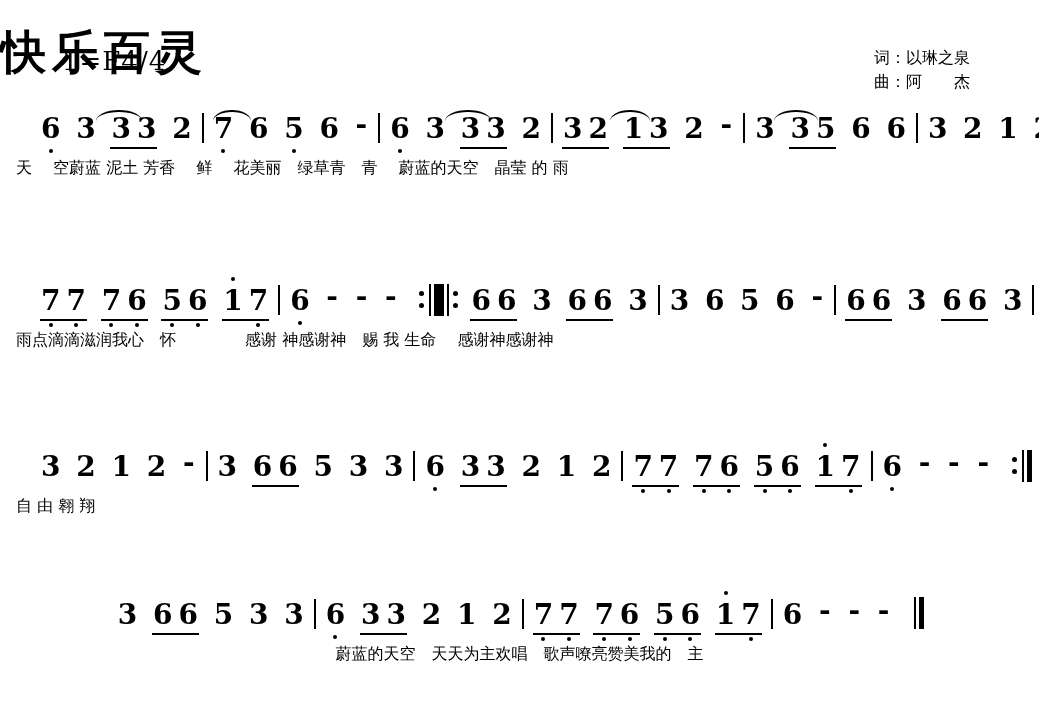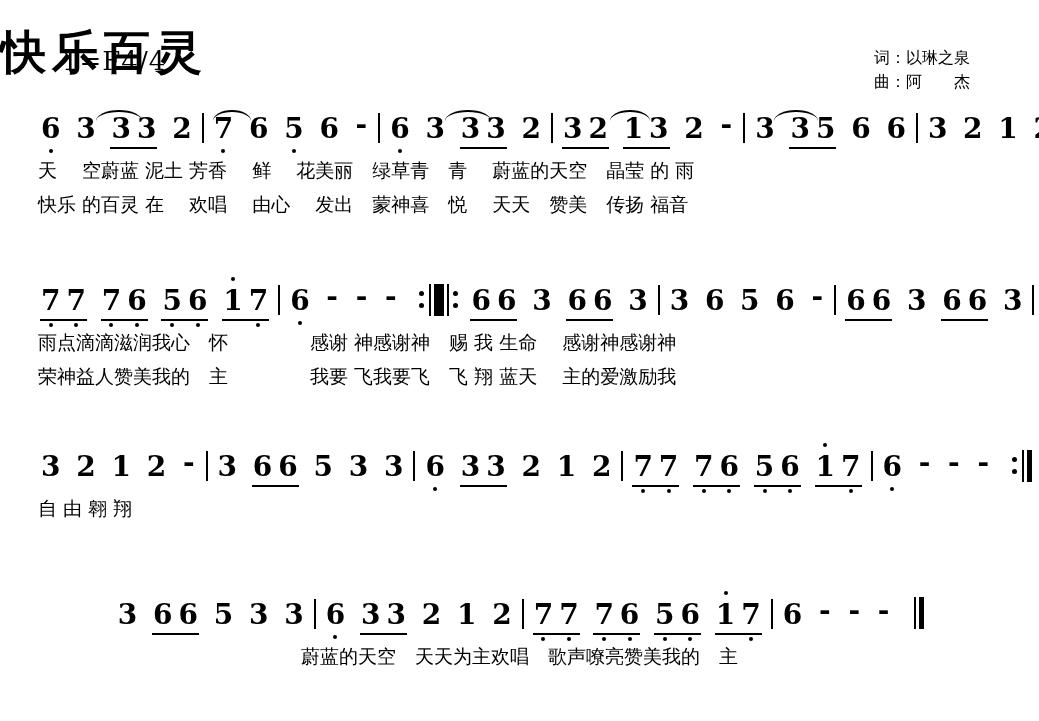--- a/index.html
+++ b/index.html
@@ -70,25 +70,25 @@
     padding: 0 38px;
     box-sizing: border-box;
     white-space: nowrap;
     font-family: "DejaVu Serif", serif;
     font-size: 28px;
     font-weight: bold;
   }
   .lyric-row {
     position: relative;
     height: 34px;
-    padding: 0 38px;
+    padding: 0 16px;
     box-sizing: border-box;
     white-space: nowrap;
     font-family: "DejaVu Sans", sans-serif;
-    font-size: 19px;
+    font-size: 16px;
   }
   .lyric-row span { white-space: pre; }
 
   
   .measure {
     display: inline-block;
     position: relative;
     vertical-align: top;
   }
   .bar {
@@ -244,23 +244,20 @@
       </span><span class="bar"></span><span class="measure">
         <span class="note">3</span>
         <span class="note">2</span>
         <span class="note">1</span>
         <span class="note">2</span>
         
       </span>
     </div>
     <div class="lyric-row">
       <span>天　 空蔚蓝 泥土 芳香　 鲜　 花美丽　绿草青　青　 蔚蓝的天空　晶莹 的 雨</span>
-    </div>
-    <div class="lyric-row">
-      <span>快乐 的百灵 在　 欢唱　 由心　 发出　蒙神喜　悦　 天天　赞美　传扬 福音</span>
     </div>
   </div>
 
   <div class="system sys2">
     <div class="notes-row">
       <span class="measure">
         <span class="beam"><span class="note dotlow inbeam">7</span><span class="note dotlow inbeam">7</span></span>
         <span class="beam"><span class="note dotlow inbeam">7</span><span class="note dotlow inbeam">6</span></span>
         <span class="beam"><span class="note dotlow inbeam">5</span><span class="note dotlow inbeam">6</span></span>
         <span class="beam"><span class="note dothigh">1</span><span class="note dotlow inbeam">7</span></span>
@@ -284,23 +281,20 @@
       </span><span class="bar"></span><span class="measure">
         <span class="beam"><span class="note">6</span><span class="note">6</span></span>
         <span class="note">3</span>
         <span class="beam"><span class="note">6</span><span class="note">6</span></span>
         <span class="note">3</span>
       </span><span class="bar"></span>
     </div>
     <div class="lyric-row">
       <span>雨点滴滴滋润我心　怀　　　　 感谢 神感谢神　赐 我 生命　 感谢神感谢神</span>
     </div>
-    <div class="lyric-row">
-      <span>荣神益人赞美我的　主　　　　 我要 飞我要飞　飞 翔 蓝天　 主的爱激励我</span>
-    </div>
   </div>
 
   <div class="system sys3">
     <div class="notes-row">
       <span class="measure">
         <span class="note">3</span>
         <span class="note">2</span>
         <span class="note">1</span>
         <span class="note">2</span>
         <span class="dash">-</span>

